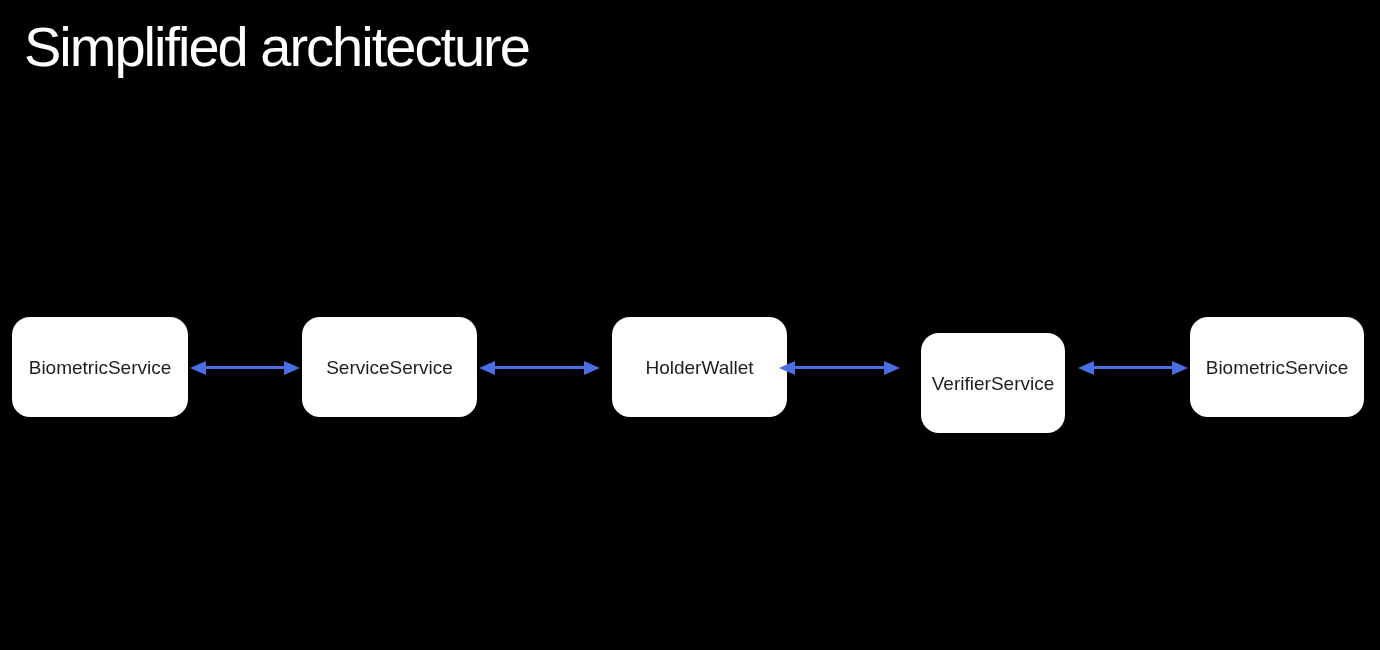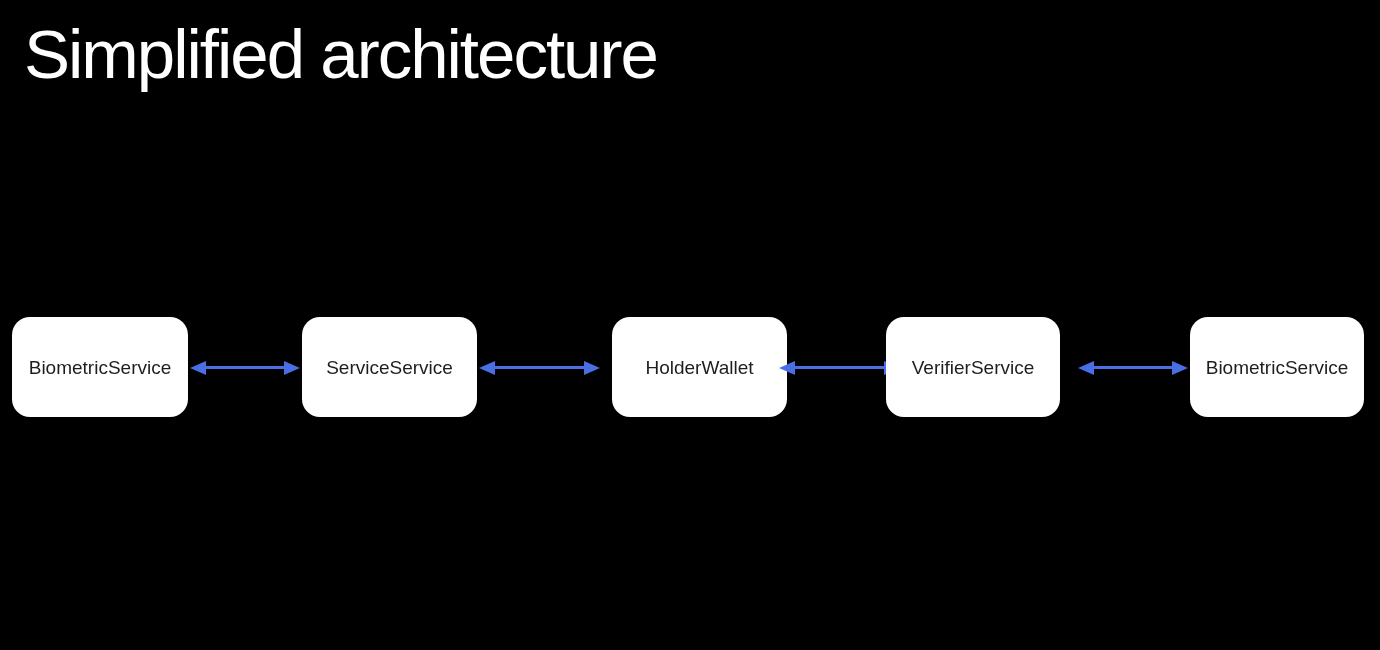--- a/index.html
+++ b/index.html
@@ -18,21 +18,21 @@
     position: absolute;
     inset: 0;
     background: var(--background, #000000);
   }
   .slide-title {
     position: absolute;
     left: 24px;
     top: 16px;
     margin: 0;
     color: var(--title-text, #ffffff);
-    font-size: 69px;
+    font-size: 56px;
     font-weight: 500;
     letter-spacing: -2px;
     line-height: 1.12;
     white-space: nowrap;
   }
   .diagram {
     position: absolute;
     inset: 0;
   }
   .node {
@@ -50,21 +50,21 @@
   .node span {
     display: block;
     color: var(--node-text, #1e1e1e);
     font-size: 19px;
     line-height: 27px;
     font-weight: 400;
   }
   .n1 { left: 12px;   width: 176px; }
   .n2 { left: 302px;  width: 175px; }
   .n3 { left: 602px;  width: 175px; margin-left: 10px; }
-  .n4 { left: 886px;  width: 174px; }
+  .n4 { left: 921px;  width: 144px; margin-top: 16px; }
   .n5 { left: 1190px; width: 174px; }
 
   .arrow {
     position: absolute;
     top: 360px;
     height: 15px;
     display: flex;
     align-items: center;
   }
   .a1 { left: 190px;  width: 110px; }

